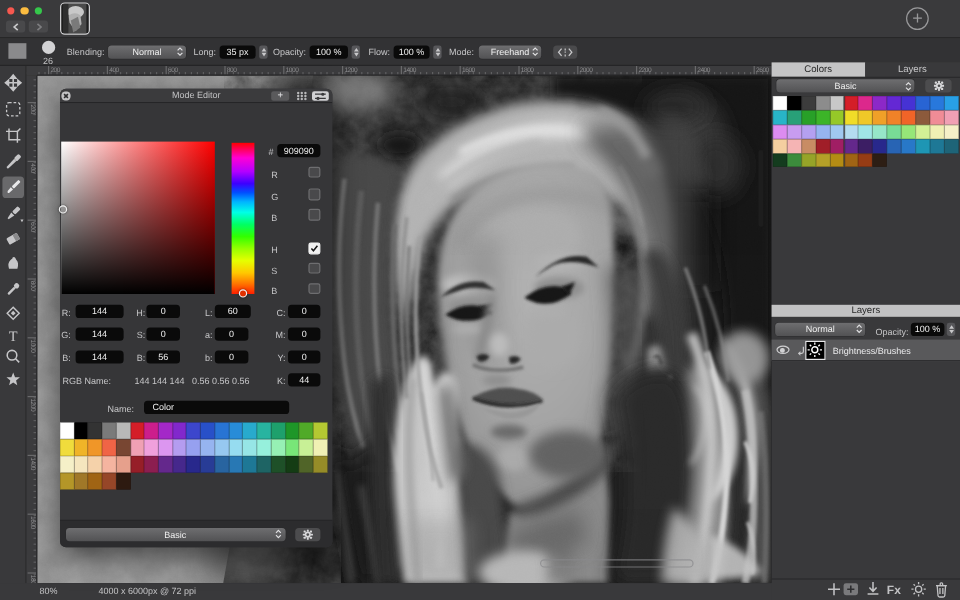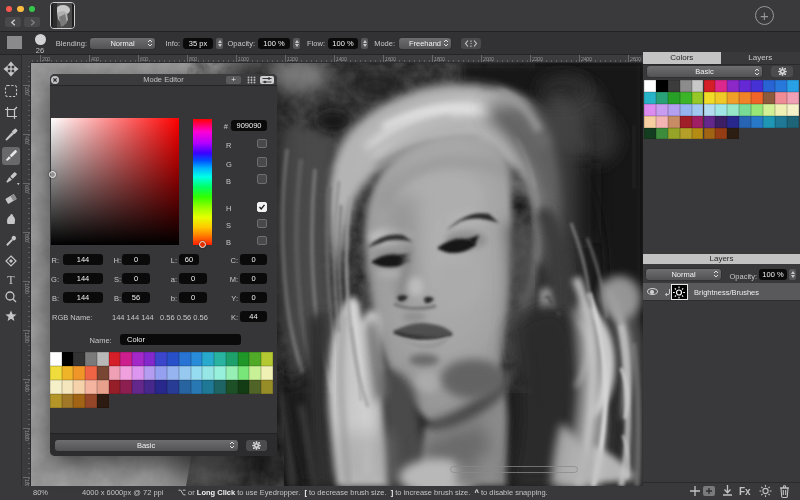--- a/index.html
+++ b/index.html
@@ -79,21 +79,21 @@
 </div>
 
 <div id="toolbar" class="abs">
   <div style="position:absolute;left:7px;top:3.5px;width:14.5px;height:13px;background:#8a8a8c;"></div>
   <div style="position:absolute;left:34.5px;top:2px;width:11px;height:11px;border-radius:50%;background:#d2d2d4;"></div>
   <div style="position:absolute;left:31px;top:13.5px;width:18px;text-align:center;font-size:7.5px;color:#c0c0c2;">26</div>
   <div class="tlabel" style="left:37px;top:7px;width:50px;text-align:right;">Blending:</div>
   <div class="tdrop" style="left:90px;width:65px;">Normal<svg class="chevs" width="6" height="8" viewBox="0 0 6 8">
           <path d="M1 3 L3 1 L5 3 M1 5 L3 7 L5 5" stroke="#e0e0e2" stroke-width="1" fill="none"></path>
         </svg></div>
-  <div class="tlabel" style="left:140px;top:7px;width:40px;text-align:right;">Info:</div>
+  <div class="tlabel" style="left:140px;top:7px;width:40px;text-align:right;">Long:</div>
   <div class="tfield" style="left:183px;width:30px;">35 px</div>
   <div class="tstep" style="left:216px;"></div>
   <div class="tlabel" style="left:215px;top:7px;width:40px;text-align:right;">Opacity:</div>
   <div class="tfield" style="left:258px;width:32px;">100 %</div>
   <div class="tstep" style="left:293px;"></div>
   <div class="tlabel" style="left:285px;top:7px;width:40px;text-align:right;">Flow:</div>
   <div class="tfield" style="left:328px;width:30px;">100 %</div>
   <div class="tstep" style="left:361px;"></div>
   <div class="tlabel" style="left:355px;top:7px;width:40px;text-align:right;">Mode:</div>
   <div class="tdrop" style="left:399px;width:52px;">Freehand<svg class="chevs" width="6" height="8" viewBox="0 0 6 8">
@@ -588,23 +588,20 @@
 
 <path d="M319 134 Q311 204 321 274 Q326 314 337 344" stroke="#a2a2a2" stroke-width="3.5" fill="none" filter="url(#b2)" opacity="0.85"></path>
 <path d="M308 118 Q299 194 308 269" stroke="#8a8a8a" stroke-width="3" fill="none" filter="url(#b2)" opacity="0.8"></path>
 <rect width="612" height="423" filter="url(#grain2)" opacity="0.05"></rect>
 <rect x="601" y="62" width="4" height="64" rx="2" fill="#1e1e1e" opacity="0.85"></rect>
 </svg></div>
 
 <div id="statusbar" class="abs">
   <span style="position:absolute;left:33px;">80%</span>
   <span style="position:absolute;left:82px;">4000 x 6000px @ 72 ppi</span>
-  <span style="position:absolute;left:178px;white-space:nowrap;"><svg width="8" height="7" viewBox="0 0 8 7" style="vertical-align:-1px">
-          <path d="M0.5 1.2 h2.2 l2.8 4.6 h2 M4.8 1.2 h2.7" stroke="#c4c4c6" stroke-width="1" fill="none"></path>
-        </svg> or <b style="color:#f0f0f2;">Long Click</b> to use Eyedropper.&nbsp; <b style="color:#f0f0f2;">[</b> to decrease brush size.&nbsp; <b style="color:#f0f0f2;">]</b> to increase brush size.&nbsp; <b style="color:#f0f0f2;">^</b> to disable snapping.</span>
 </div>
 
 <div class="abs" style="left:450px;top:466px;width:128px;height:7px;border:1px solid #8a8a8c;border-radius:4px;opacity:0.75;"></div>
 
 <div id="sidebar" class="abs">
   <div class="tab" style="left:0;width:77.5px;background:#c4c4c5;color:#262626;">Colors</div>
   <div class="tab" style="left:77.5px;width:79.5px;background:#39393b;color:#c8c8ca;">Layers</div>
   <div style="position:absolute;left:0;top:11.5px;width:157px;height:1px;background:#2a2a2c;"></div>
   <div class="sdrop" style="left:4px;top:14px;width:115px;">Basic<svg class="chevs" width="6" height="8" viewBox="0 0 6 8">
           <path d="M1 3 L3 1 L5 3 M1 5 L3 7 L5 5" stroke="#e0e0e2" stroke-width="1" fill="none"></path>
@@ -801,21 +798,21 @@
   <div class="cblab" style="left:176px;top:146.9px;">S</div>
       <div class="cb" style="left:207.2px;top:144.7px;"></div>
   <div class="cblab" style="left:176px;top:163.9px;">B</div>
       <div class="cb" style="left:207.2px;top:161.7px;"></div>
 
   <div class="plab" style="left:0px;top:182px;width:9px;">R:</div>
       <div class="pfield" style="left:13px;top:180px;width:40px;">144</div>
   <div class="plab" style="left:58px;top:182px;width:13px;">H:</div>
       <div class="pfield" style="left:72px;top:180px;width:28px;">0</div>
   <div class="plab" style="left:115px;top:182px;width:12px;">L:</div>
-      <div class="pfield" style="left:129px;top:180px;width:20px;">60</div>
+      <div class="pfield" style="left:129px;top:180px;width:30px;">60</div>
   <div class="plab" style="left:176px;top:182px;width:12px;">C:</div>
       <div class="pfield" style="left:190px;top:180px;width:27px;">0</div>
   <div class="plab" style="left:0px;top:201px;width:9px;">G:</div>
       <div class="pfield" style="left:13px;top:199px;width:40px;">144</div>
   <div class="plab" style="left:58px;top:201px;width:13px;">S:</div>
       <div class="pfield" style="left:72px;top:199px;width:28px;">0</div>
   <div class="plab" style="left:115px;top:201px;width:12px;">a:</div>
       <div class="pfield" style="left:129px;top:199px;width:28px;">0</div>
   <div class="plab" style="left:176px;top:201px;width:12px;">M:</div>
       <div class="pfield" style="left:190px;top:199px;width:27px;">0</div>

